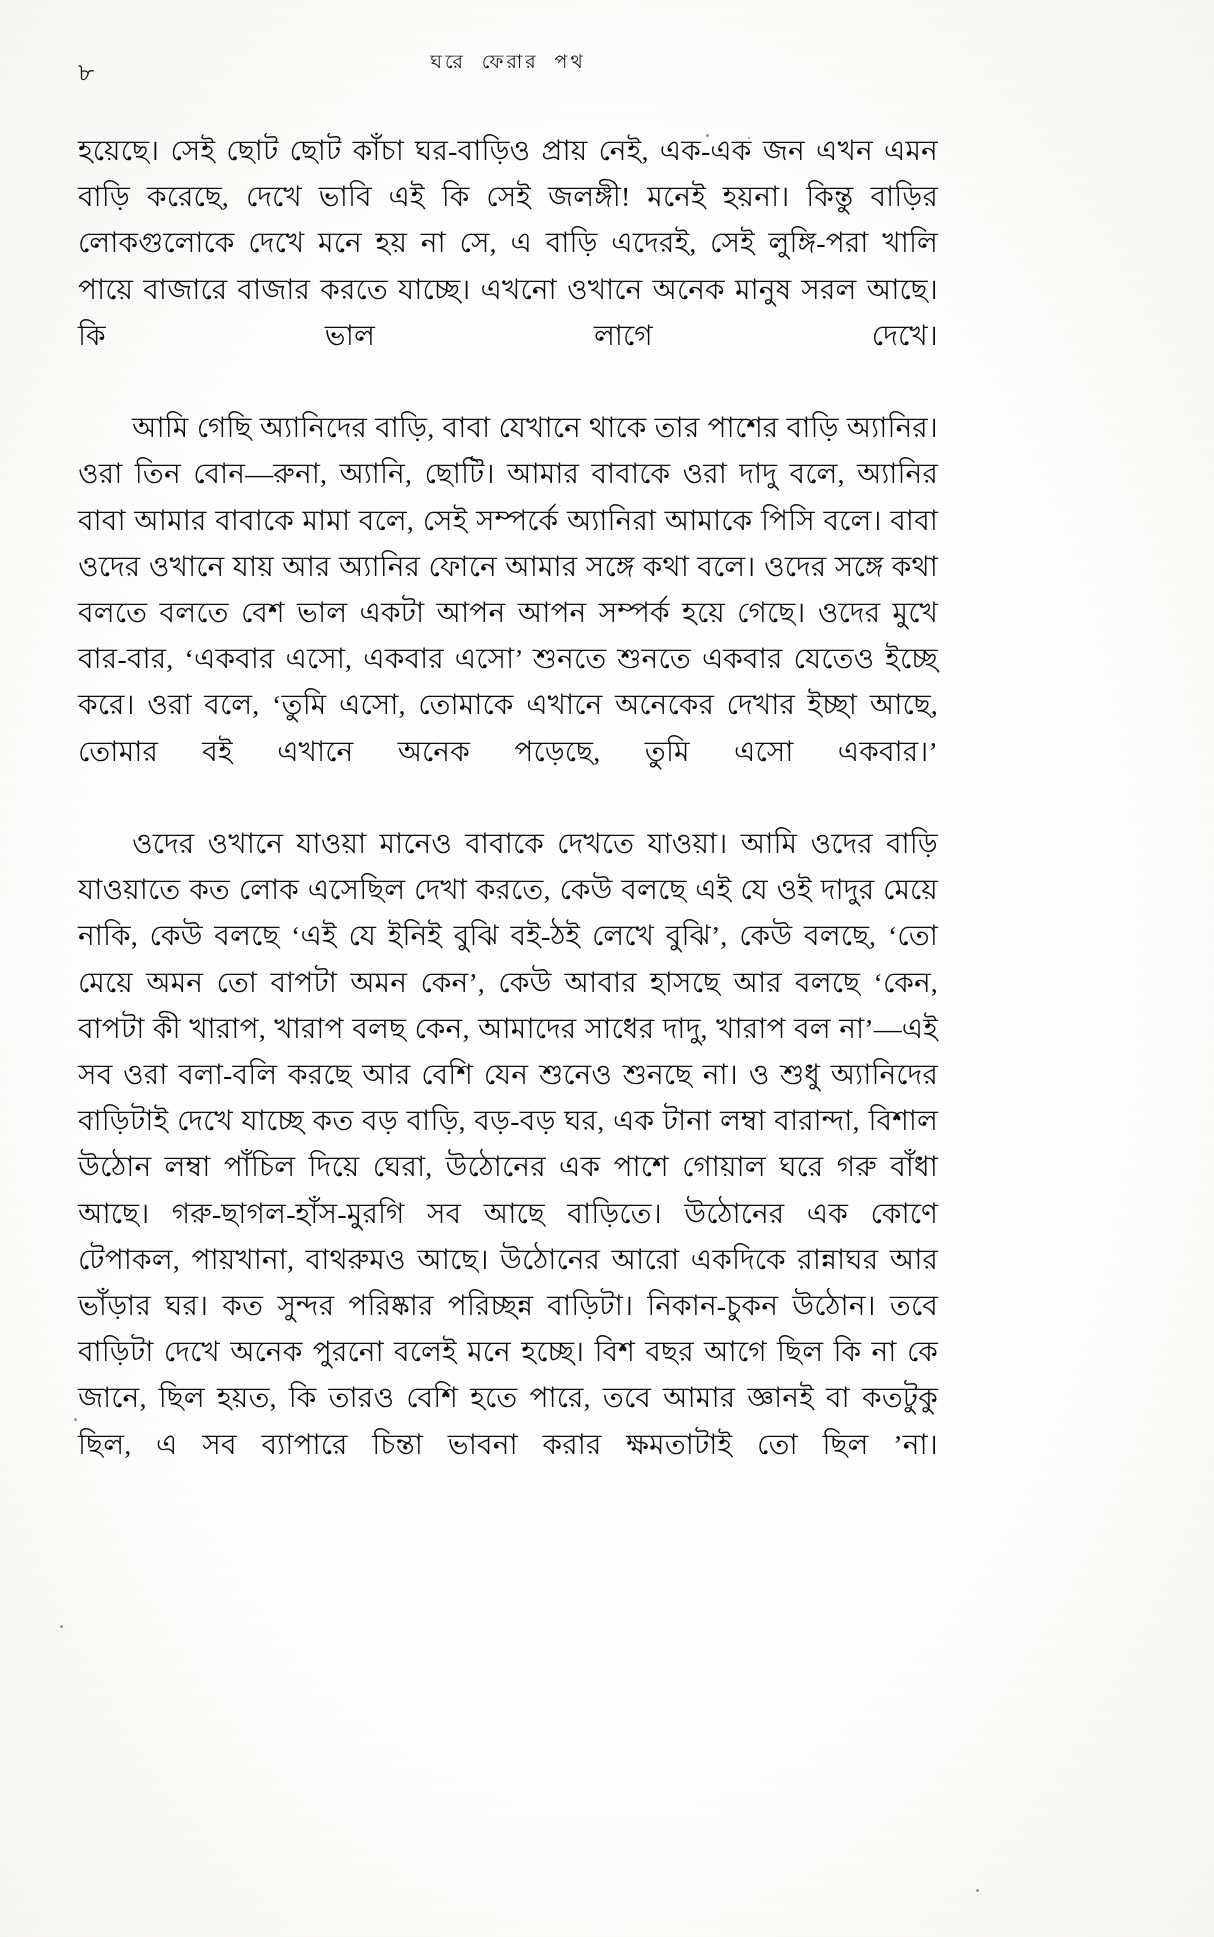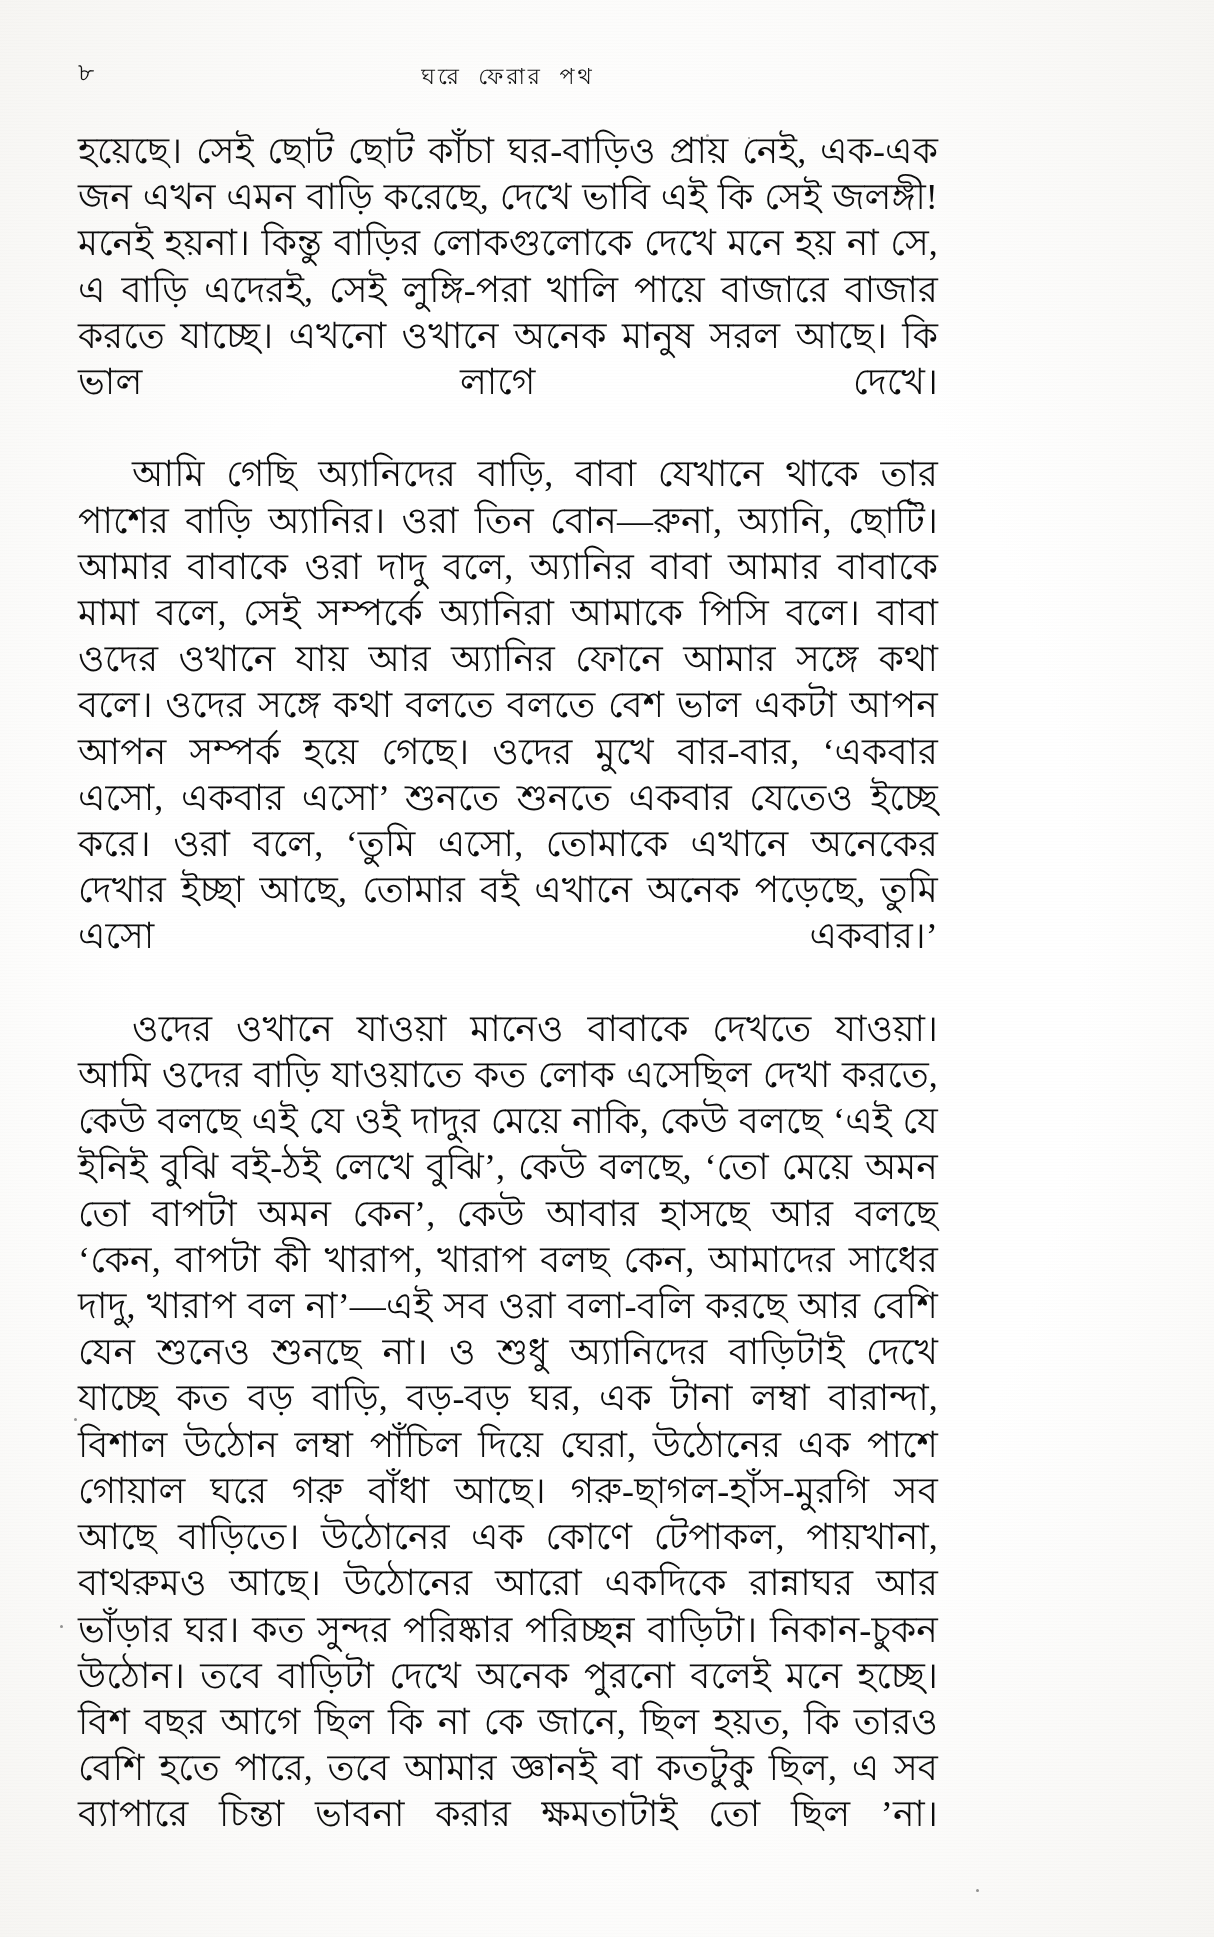--- a/index.html
+++ b/index.html
@@ -38,42 +38,42 @@
     font-size: 25px;
     color: #121212;
     line-height: 1;
     letter-spacing: 0.5px;
   }
 
   .head-title {
     position: absolute;
     left: 0;
     right: 0;
-    top: 13px;
+    top: 0;
     text-align: center;
     font-family: "Liberation Serif", "DejaVu Serif", serif;
-    font-size: 22px;
+    font-size: 19px;
     color: #121212;
     letter-spacing: 3px;
     word-spacing: 8px;
     line-height: 1.1;
   }
 
   
   .textblock {
     position: absolute;
     left: 78px;
     top: 128px;
     width: 860px;
   }
 
   .para {
     margin: 0 0 0 0;
     font-family: "Liberation Serif", "DejaVu Serif", serif;
-    font-size: 36px;
+    font-size: 28px;
     line-height: 46.2px;
     color: #0d0d0d;
     text-align: justify;
     text-justify: inter-word;
     word-spacing: 1px;
     letter-spacing: 0.15px;
     -webkit-font-smoothing: none;
   }
 
   .para.indent {

